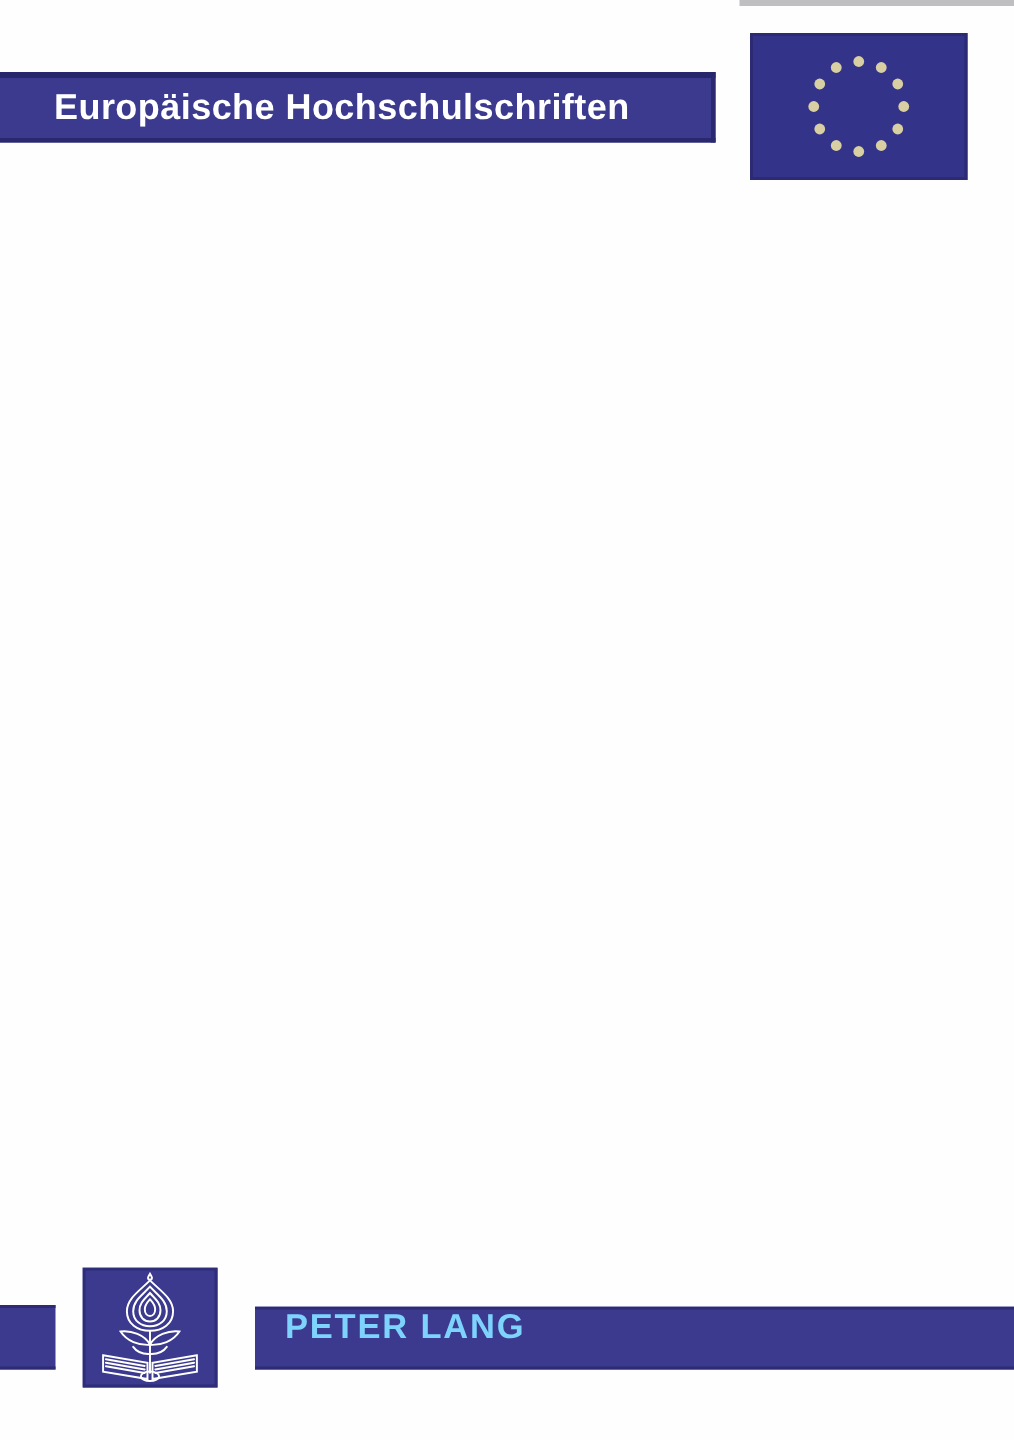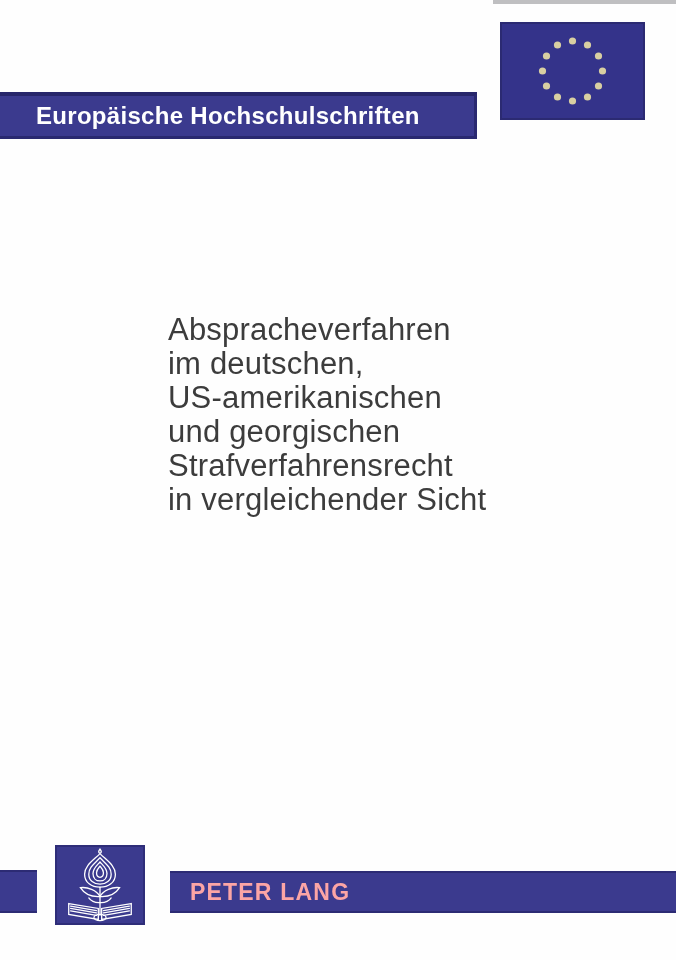--- a/index.html
+++ b/index.html
@@ -31,21 +31,20 @@
     border-top: 4px solid #27266a;
     border-bottom: 3px solid #2a2970;
     border-right: 3px solid #2a2970;
     display: flex;
     align-items: center;
     padding-left: 36px;
     color: #ffffff;
     font-size: 24px;
     font-weight: bold;
     letter-spacing: 0.3px;
-    margin-top: 44px;
   }
 
   
   .eu-flag {
     position: absolute;
     left: 500px; top: 22px;
     width: 145px; height: 98px;
     background: #34338a;
     box-shadow: inset 0 0 0 2px #2b2a72;
   }
@@ -90,23 +89,23 @@
     stroke: #ffffff; fill: none; stroke-width: 1.4; stroke-linecap: round;
   }
   .publisher-banner {
     position: absolute;
     left: 170px; top: 871px;
     width: 506px; height: 42px;
     box-sizing: border-box;
     background: #3b3a8e;
     box-shadow: inset 0 2px 0 #2c2b74, inset 0 -2px 0 #2c2b74;
     display: flex;
-    align-items: center;
+    align-items: flex-start;
     padding-left: 20px;
-    color: #fca5a5;
+    color: #7dd3fc;
     font-size: 23px;
     font-weight: bold;
     letter-spacing: 1.2px;
   }
 </style>
 </head>
 <body>
 
 <div class="cover">
 
@@ -129,28 +128,20 @@
           <circle cx="57.5" cy="75.0" r="3.6"></circle>
           <circle cx="46.5" cy="64.0" r="3.6"></circle>
           <circle cx="42.5" cy="49.0" r="3.6"></circle>
           <circle cx="46.5" cy="34.0" r="3.6"></circle>
           <circle cx="57.5" cy="23.0" r="3.6"></circle>
         </g>
     </svg>
   </div>
 
 
-  <div class="book-title">
-    <div>Abspracheverfahren</div>
-    <div>im deutschen,</div>
-    <div>US-amerikanischen</div>
-    <div>und georgischen</div>
-    <div>Strafverfahrensrecht</div>
-    <div>in vergleichender Sicht</div>
-  </div>
 
   <div class="bottom-stub"></div>
 
   <div class="publisher-logo">
     <svg viewBox="0 0 90 80">
 
       <path d="M45 1.2 C44.1 2.6 43.6 3.3 43.6 4.1 A1.4 1.4 0 0 0 46.4 4.1 C46.4 3.3 45.9 2.6 45 1.2 Z"></path>
 
       <path d="M45 6 C37.5 13.5 28.5 19 28.5 28 C28.5 37 36 42 45 42 C54 42 61.5 37 61.5 28 C61.5 19 52.5 13.5 45 6 Z"></path>
       <path d="M45 10.5 C39.5 16.5 33 20.5 33 28 C33 34.8 38.5 38.8 45 38.8 C51.5 38.8 57 34.8 57 28 C57 20.5 50.5 16.5 45 10.5 Z"></path>

